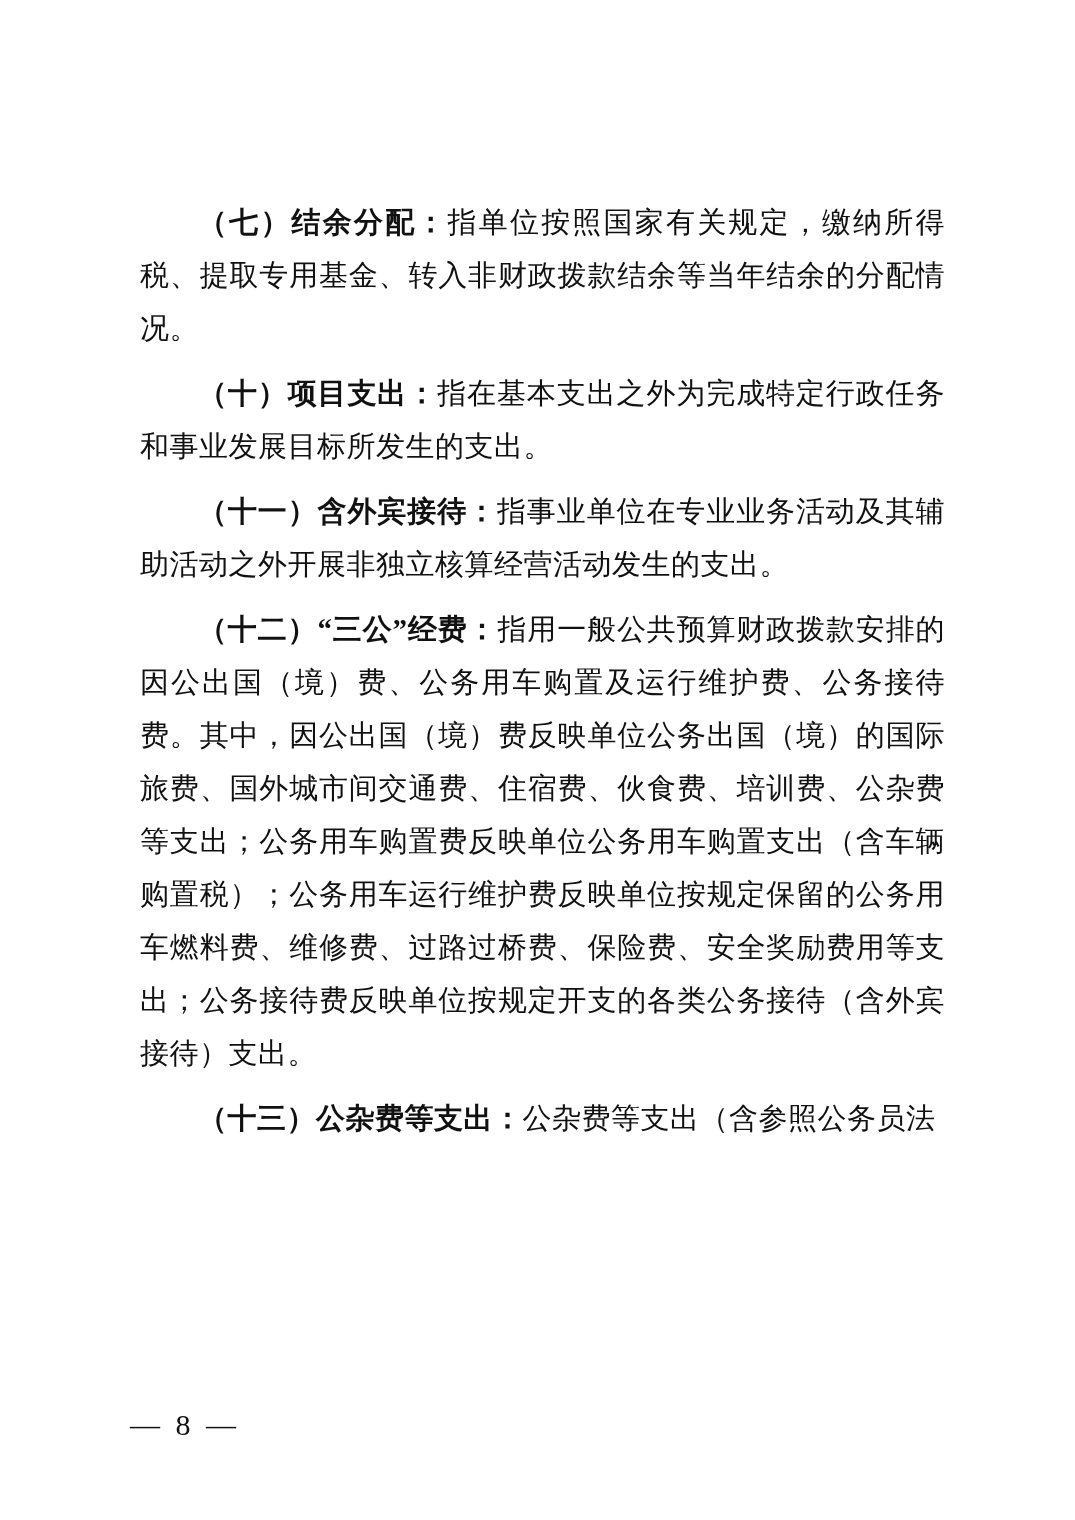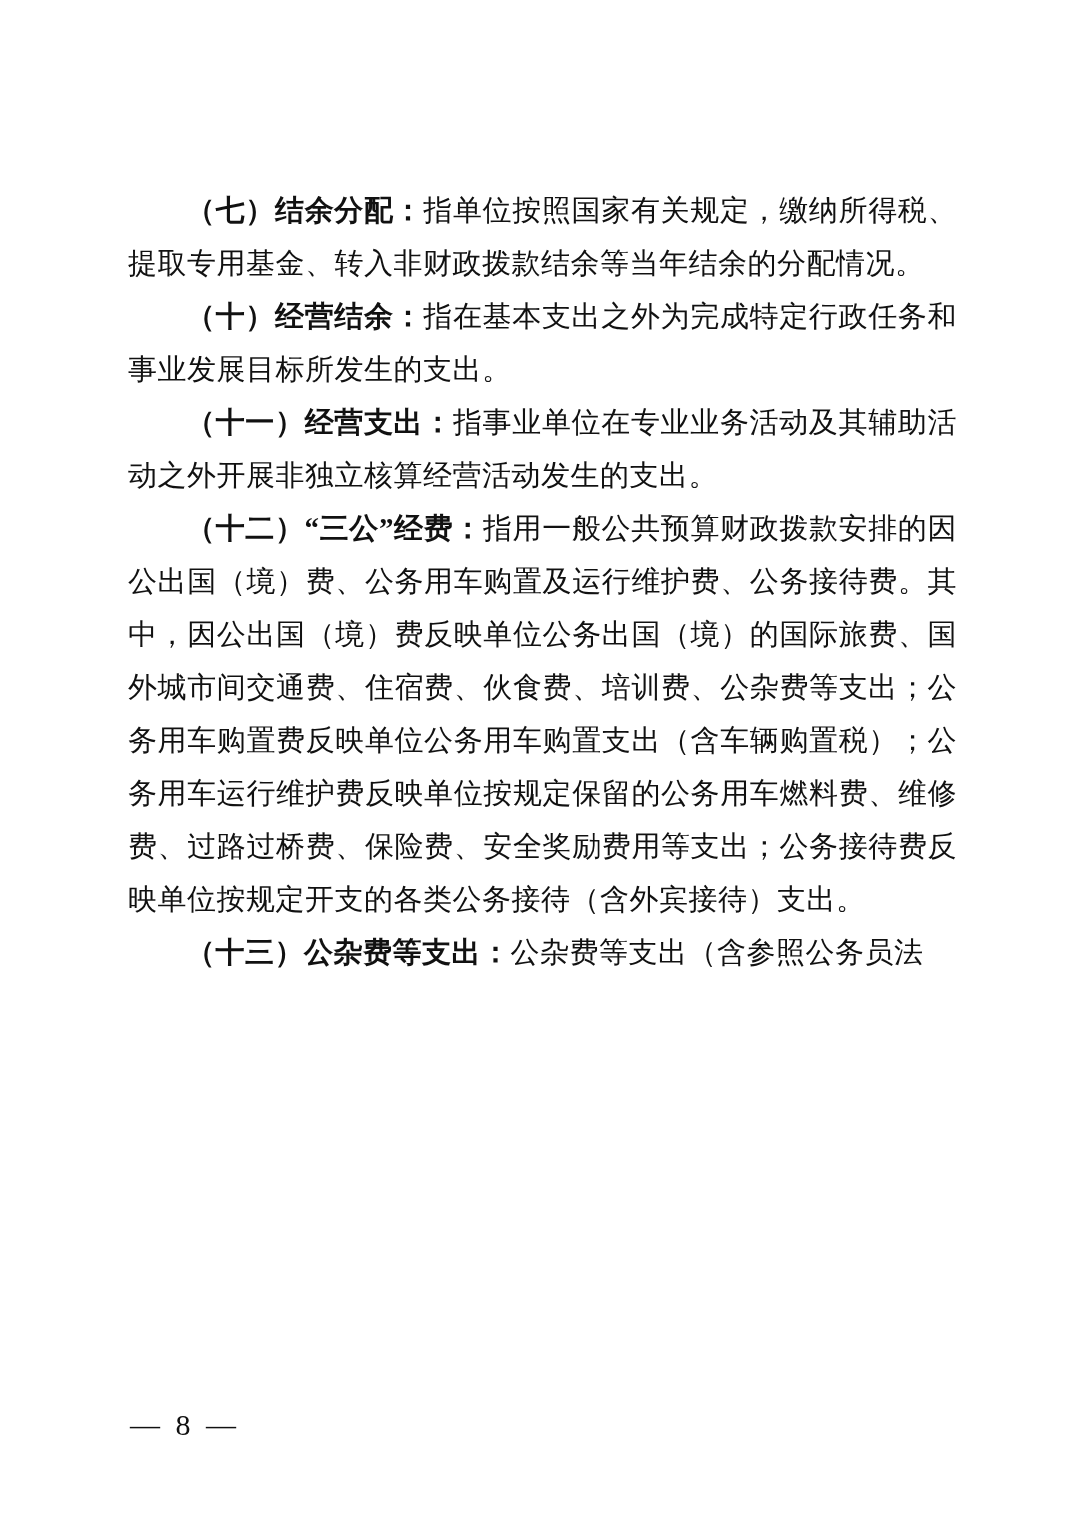--- a/index.html
+++ b/index.html
@@ -21,21 +21,21 @@
     top: 0;
     left: 128px;
     width: 829px;
     padding-top: 184px;
     font-size: 29px;
     line-height: 53px;
     letter-spacing: 0.5px;
     text-align: justify;
   }
   .para {
-    margin: 0;
+    margin: 12px;
     padding: 0;
     text-indent: 2em;
   }
   .para .head {
     font-weight: 700;
   }
   .para .body-text {
     font-weight: 400;
   }
   .footer {
@@ -51,23 +51,23 @@
 </head>
 <body>
 
 <div class="page">
   <div class="content">
 
     <p class="para"><b class="head">（七）结余分配：</b><span class="body-text">指单位按照国家有关规定，缴纳所得税、提取专用基金、转入非财政拨款结余等当年结余的分配情况。</span></p>
 
 
 
-    <p class="para"><b class="head">（十）经营结余：</b><span class="body-text">指在基本支出之外为完成特定行政任务和事业发展目标所发生的支出。</span></p>
+    <p class="para"><b class="head">（十）项目支出：</b><span class="body-text">指在基本支出之外为完成特定行政任务和事业发展目标所发生的支出。</span></p>
 
-    <p class="para"><b class="head">（十一）经营支出：</b><span class="body-text">指事业单位在专业业务活动及其辅助活动之外开展非独立核算经营活动发生的支出。</span></p>
+    <p class="para"><b class="head">（十一）含外宾接待：</b><span class="body-text">指事业单位在专业业务活动及其辅助活动之外开展非独立核算经营活动发生的支出。</span></p>
 
     <p class="para"><b class="head">（十二）“三公”经费：</b><span class="body-text">指用一般公共预算财政拨款安排的因公出国（境）费、公务用车购置及运行维护费、公务接待费。其中，因公出国（境）费反映单位公务出国（境）的国际旅费、国外城市间交通费、住宿费、伙食费、培训费、公杂费等支出；公务用车购置费反映单位公务用车购置支出（含车辆购置税）；公务用车运行维护费反映单位按规定保留的公务用车燃料费、维修费、过路过桥费、保险费、安全奖励费用等支出；公务接待费反映单位按规定开支的各类公务接待（含外宾接待）支出。</span></p>
 
     <p class="para"><b class="head">（十三）公杂费等支出：</b><span class="body-text">公杂费等支出（含参照公务员法</span></p>
 
   </div>
 
   <div class="footer"><span>— 8 —</span></div>
 </div>
 

